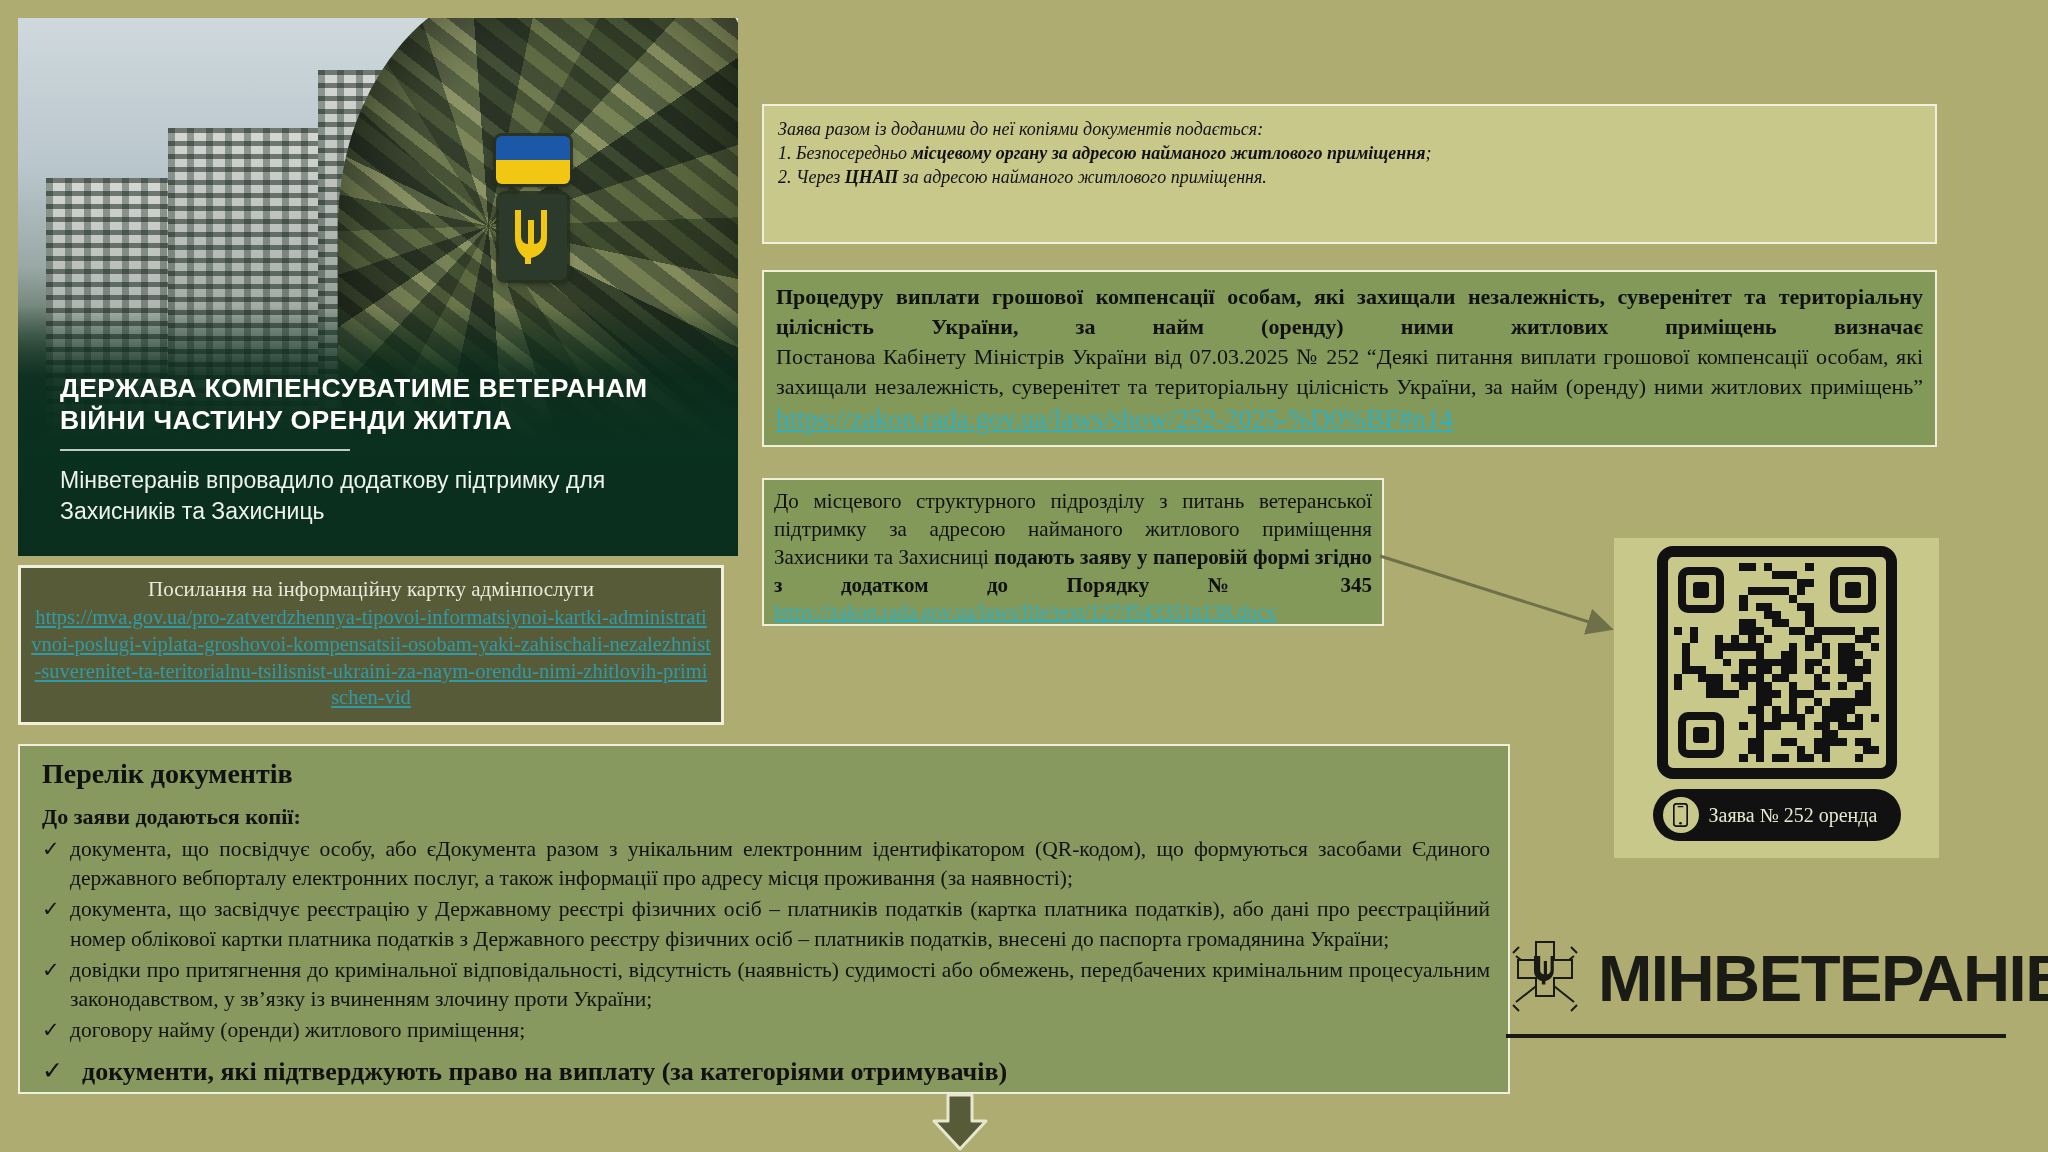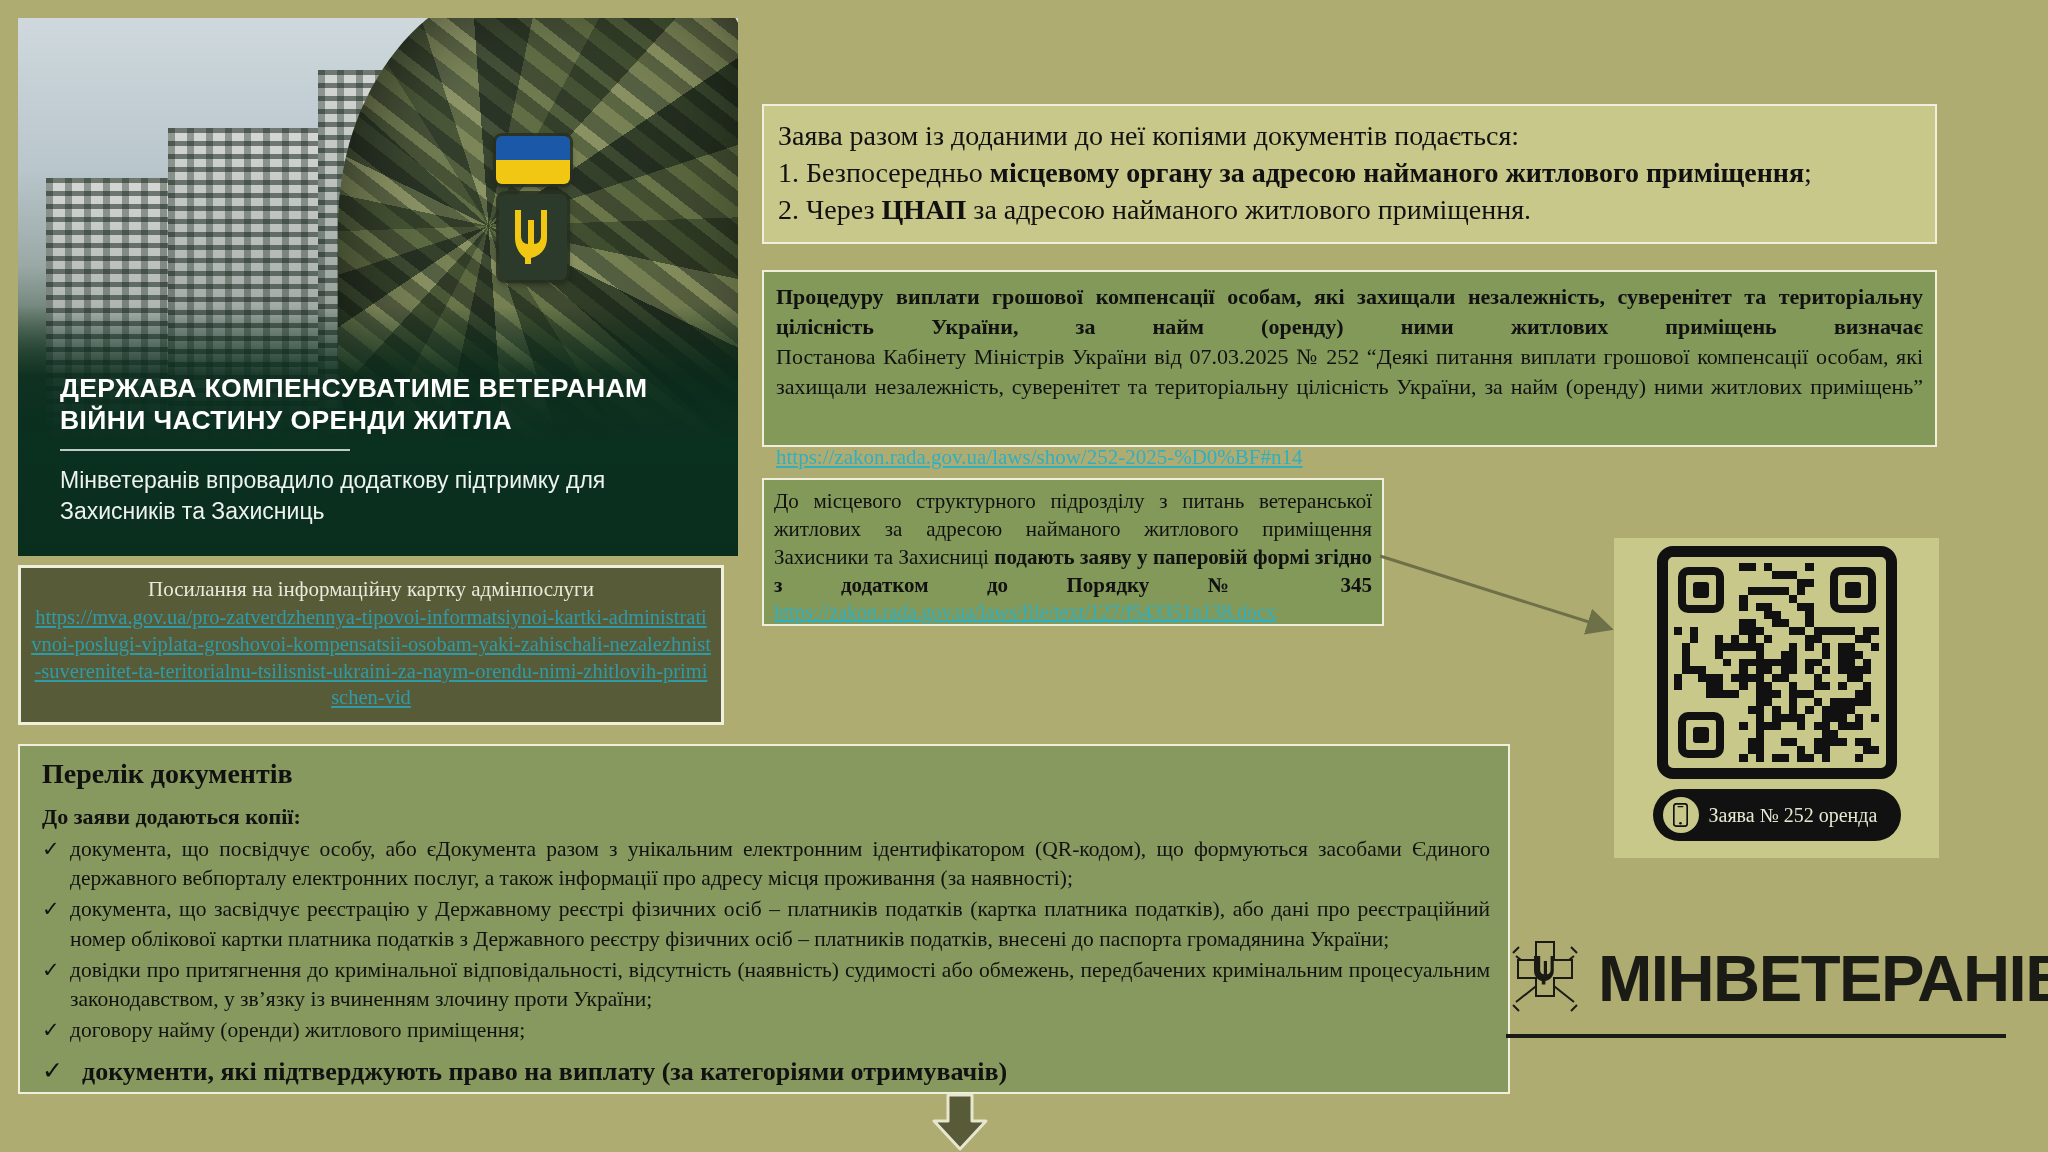--- a/index.html
+++ b/index.html
@@ -205,50 +205,50 @@
     height: 140px;
     padding: 12px 14px 8px;
   }
   .ct-title {
     font-size: 27px;
     font-weight: bold;
     color: #111;
     margin-bottom: 3px;
   }
   .ct-line {
-    font-size: 28px;
+    font-size: 18px;
     color: #111;
     line-height: 1.32;
+    font-style: italic;
   }
   .ct-line b { font-weight: bold; }
 
   #box-procedure {
     left: 762px;
     top: 270px;
     width: 1175px;
     height: 177px;
     padding: 10px 12px 6px;
   }
   .pr-p {
     font-size: 22px;
     color: #111;
     line-height: 1.36;
     text-align: justify;
     text-align-last: justify;
   }
   .pr-p.b { font-weight: bold; }
   .pr-url {
     display: block;
-    font-size: 21px;
+    font-size: 27px;
     color: #2FAFC0;
     text-decoration: underline;
     line-height: 1.3;
     word-break: break-all;
     text-align: left;
-    margin-top: 42px;
   }
 
   #box-submit {
     left: 762px;
     top: 478px;
     width: 622px;
     height: 148px;
     padding: 8px 10px 5px;
   }
   .sb-p {
@@ -501,21 +501,21 @@
   </div>
 
   <div class="box box-olive" id="box-procedure">
     <div class="pr-p b">Процедуру виплати грошової компенсації особам, які захищали незалежність, суверенітет та територіальну цілісність України, за найм (оренду) ними житлових приміщень визначає</div>
     <div class="pr-p">Постанова Кабінету Міністрів України від 07.03.2025 № 252 “Деякі питання виплати грошової компенсації особам, які захищали незалежність, суверенітет та територіальну цілісність України, за найм (оренду) ними житлових приміщень”</div>
     <span class="pr-url">https://zakon.rada.gov.ua/laws/show/252-2025-%D0%BF#n14</span>
   </div>
 
   <div class="box box-olive" id="box-submit">
     <div class="sb-p">
-      <span>До місцевого структурного підрозділу з питань ветеранської житлових за адресою найманого житлового приміщення Захисники та Захисниці </span><b>подають заяву у паперовій формі згідно з додатком до Порядку № 345</b>
+      <span>До місцевого структурного підрозділу з питань ветеранської підтримку за адресою найманого житлового приміщення Захисники та Захисниці </span><b>подають заяву у паперовій формі згідно з додатком до Порядку № 345</b>
     </div>
     <span class="sb-url">https://zakon.rada.gov.ua/laws/file/text/127/f543351n138.docx</span>
   </div>
 
   <div id="box-documents">
     <div class="doc-title">Перелік документів</div>
     <div class="doc-sub">До заяви додаються копії:</div>
 
     <div class="doc-item">
       <span class="doc-check">✓</span>

